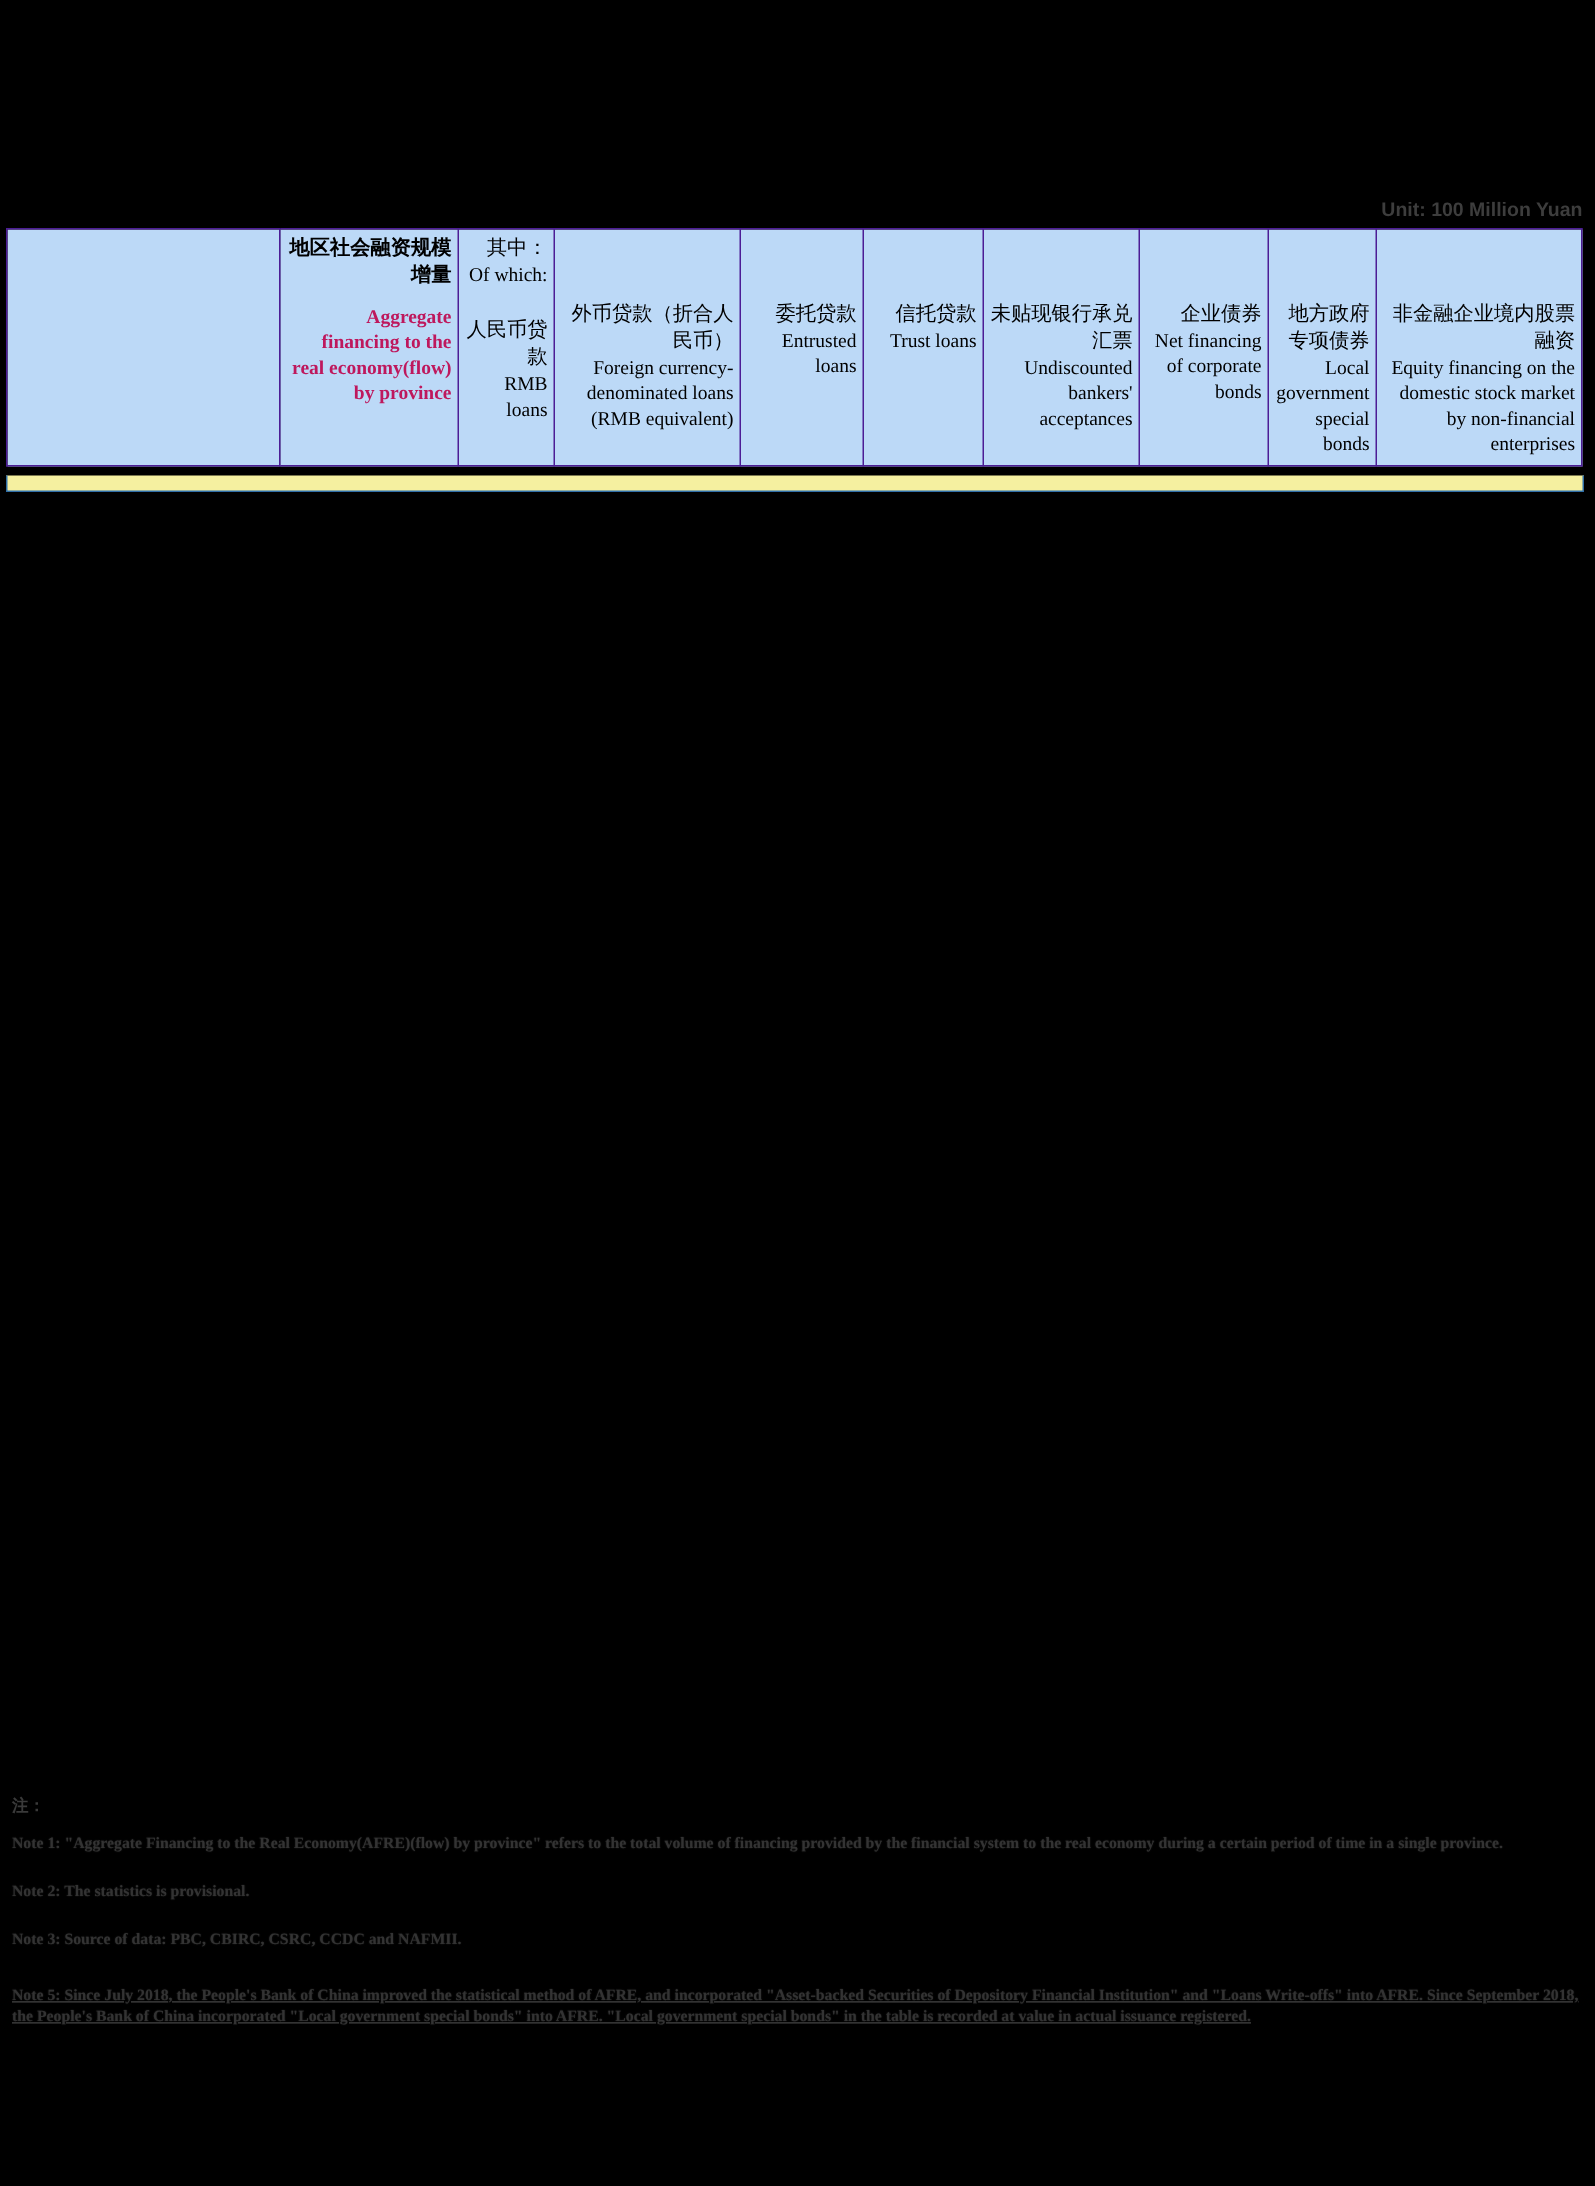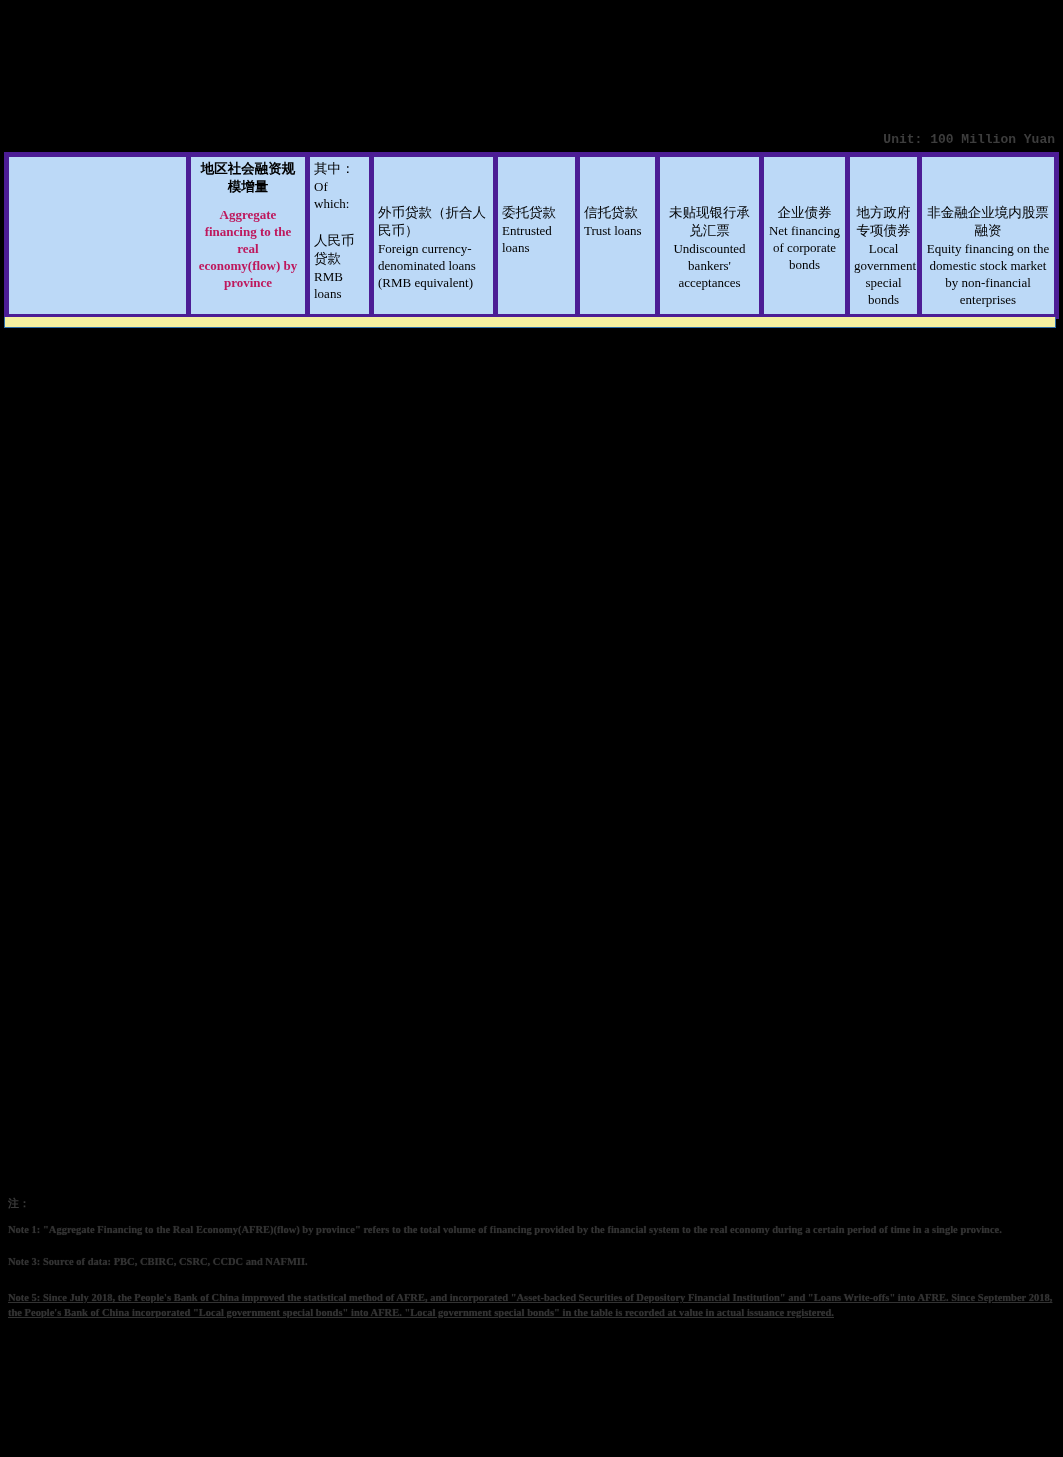--- a/index.html
+++ b/index.html
@@ -29,41 +29,42 @@
     font-weight: bold;
     font-size: 27px;
     color: #4a4a4a;
     letter-spacing: 1px;
     text-shadow: 0 0 1px #3b3b3b;
   }
   .unit-label {
     position: absolute;
     top: 132px;
     right: 8px;
-    font-family: Liberation Mono, monospace;
+    font-family: Liberation Sans, sans-serif;
     font-weight: bold;
     font-size: 13px;
     color: #3d3d3d;
   }
   table.header-table {
     position: absolute;
     top: 152px;
     left: 4px;
     border-collapse: collapse;
     table-layout: fixed;
     width: 1050px;
   }
   table.header-table td {
-    border: 5px solid #4c1d95;
+    border: 1px solid #4c1d95;
     background: #bcd9f7;
     vertical-align: top;
     padding: 3px 4px 6px 4px;
     font-size: 13px;
     line-height: 1.32;
     color: #111;
+    text-align: right;
   }
   td.cell-blank {
     background: #aed2f7;
     border-left: 1px solid #2f6ea8;
   }
   td.col-agg {
     text-align: center;
   }
   .cn {
     font-family: "Liberation Sans", sans-serif;
@@ -209,17 +210,18 @@
         </td>
       </tr>
     </tbody>
   </table>
 
   <div class="yellow-strip"></div>
 
   <div class="notes">
     <div class="note-head">注：</div>
     <div class="note">Note 1: "Aggregate Financing to the Real Economy(AFRE)(flow) by province" refers to the total volume of financing provided by the financial system to the real economy during a certain period of time in a single province.</div>
+    <div class="note">Note 2: The statistics is provisional.</div>
     <div class="note">Note 3: Source of data: PBC, CBIRC, CSRC, CCDC and NAFMII.</div>
     <div class="note note-last">Note 5: Since July 2018, the People's Bank of China improved the statistical method of AFRE, and incorporated "Asset-backed Securities of Depository Financial Institution" and "Loans Write-offs" into AFRE. Since September 2018, the People's Bank of China incorporated "Local government special bonds" into AFRE. "Local government special bonds" in the table is recorded at value in actual issuance registered.</div>
   </div>
 
 </div>
 
 </body></html>

